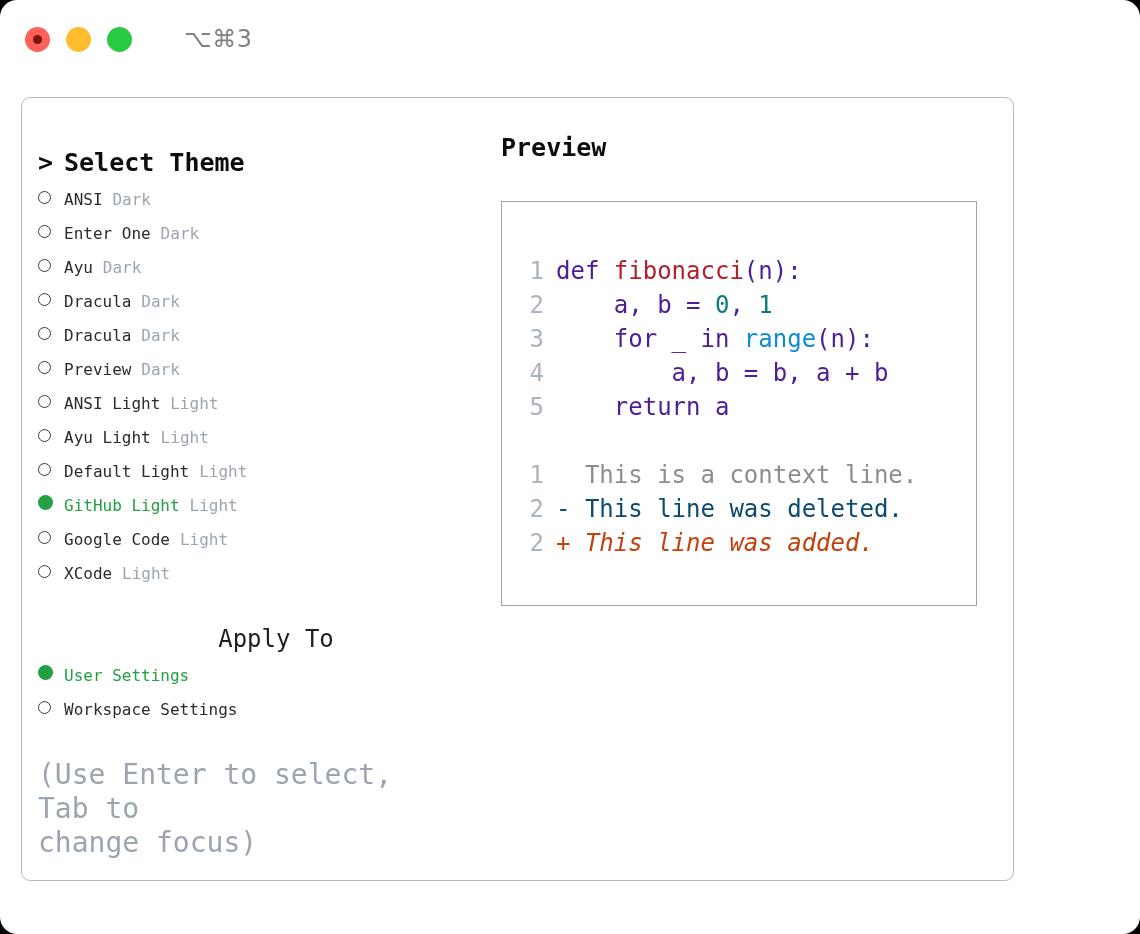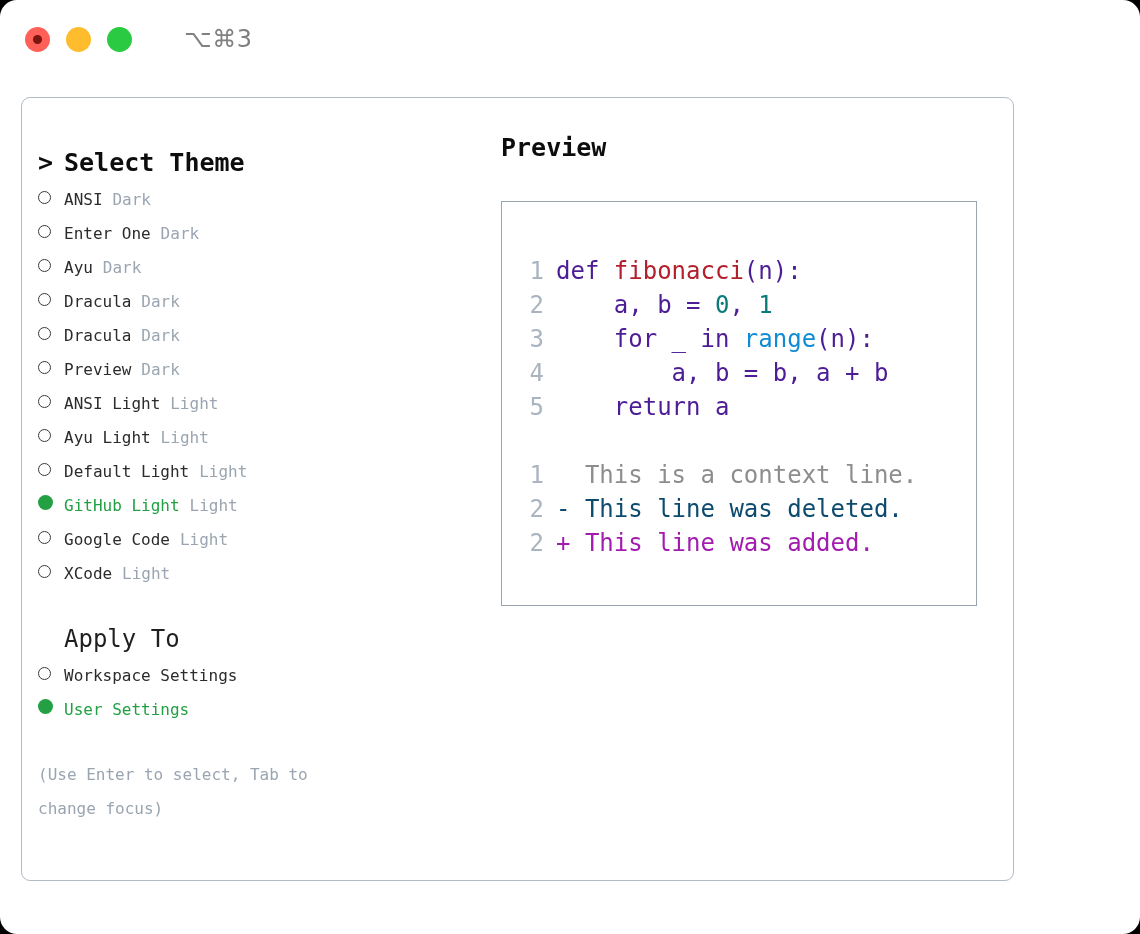--- a/index.html
+++ b/index.html
@@ -114,25 +114,26 @@
   }
 
   .theme-name { color: #2b2b2b; }
   .theme-name.selected { color: #22a043; }
   .theme-variant { color: #9aa5b1; margin-left: 0.62em; }
 
   .section-head {
     height: 34px; line-height: 34px;
     font-size: 24px; color: #1f1f1f;
     padding-left: 26px;
+    text-align: center;
   }
   .spacer-34 { height: 34px; }
 
   .hint {
-    font-size: 16px;
+    font-size: 28px;
     color: #9aa5b1;
     line-height: 34px;
     width: 410px;
     white-space: pre-wrap;
   }
 
   
   #right-col {
     position: absolute;
     left: 479px; top: 33px;
@@ -169,21 +170,21 @@
   }
   .ctext { white-space: pre; }
 
   .tok-plain { color: #4c1d95; }
   .tok-fn    { color: #b3202c; }
   .tok-num   { color: #0a7b7b; }
   .tok-blue  { color: #0f8bd4; margin-top: 48px; }
 
   .diff-ctx { color: #8d8d8d; }
   .diff-del { color: #0c4a6e; }
-  .diff-add { color: #a21caf; }
+  .diff-add { color: #c2410c; font-style: italic; }
 </style>
 </head>
 <body>
 
 <div id="window">
 
   <div id="titlebar">
     <div class="lights">
       <span class="light close">
           <span class="dot"></span>
@@ -266,26 +267,26 @@
               <span class="theme-variant">Light</span>
             </div>
           </div>
 
         <div class="spacer-34"></div>
 
         <div class="section-head">Apply To</div>
 
         <div id="apply-list">
             <div class="row">
-              <span class="marker"><span class="marker-ring"></span></span>
-              <span class="theme-name">Workspace Settings</span>
-            </div>
-            <div class="row">
               <span class="marker"><span class="marker-dot"></span></span>
               <span class="theme-name selected">User Settings</span>
+            </div>
+            <div class="row">
+              <span class="marker"><span class="marker-ring"></span></span>
+              <span class="theme-name">Workspace Settings</span>
             </div>
           </div>
 
         <div class="spacer-34"></div>
 
         <div class="hint">(Use Enter to select, Tab to
 change focus)</div>
       </div>
 
       <div id="right-col">

